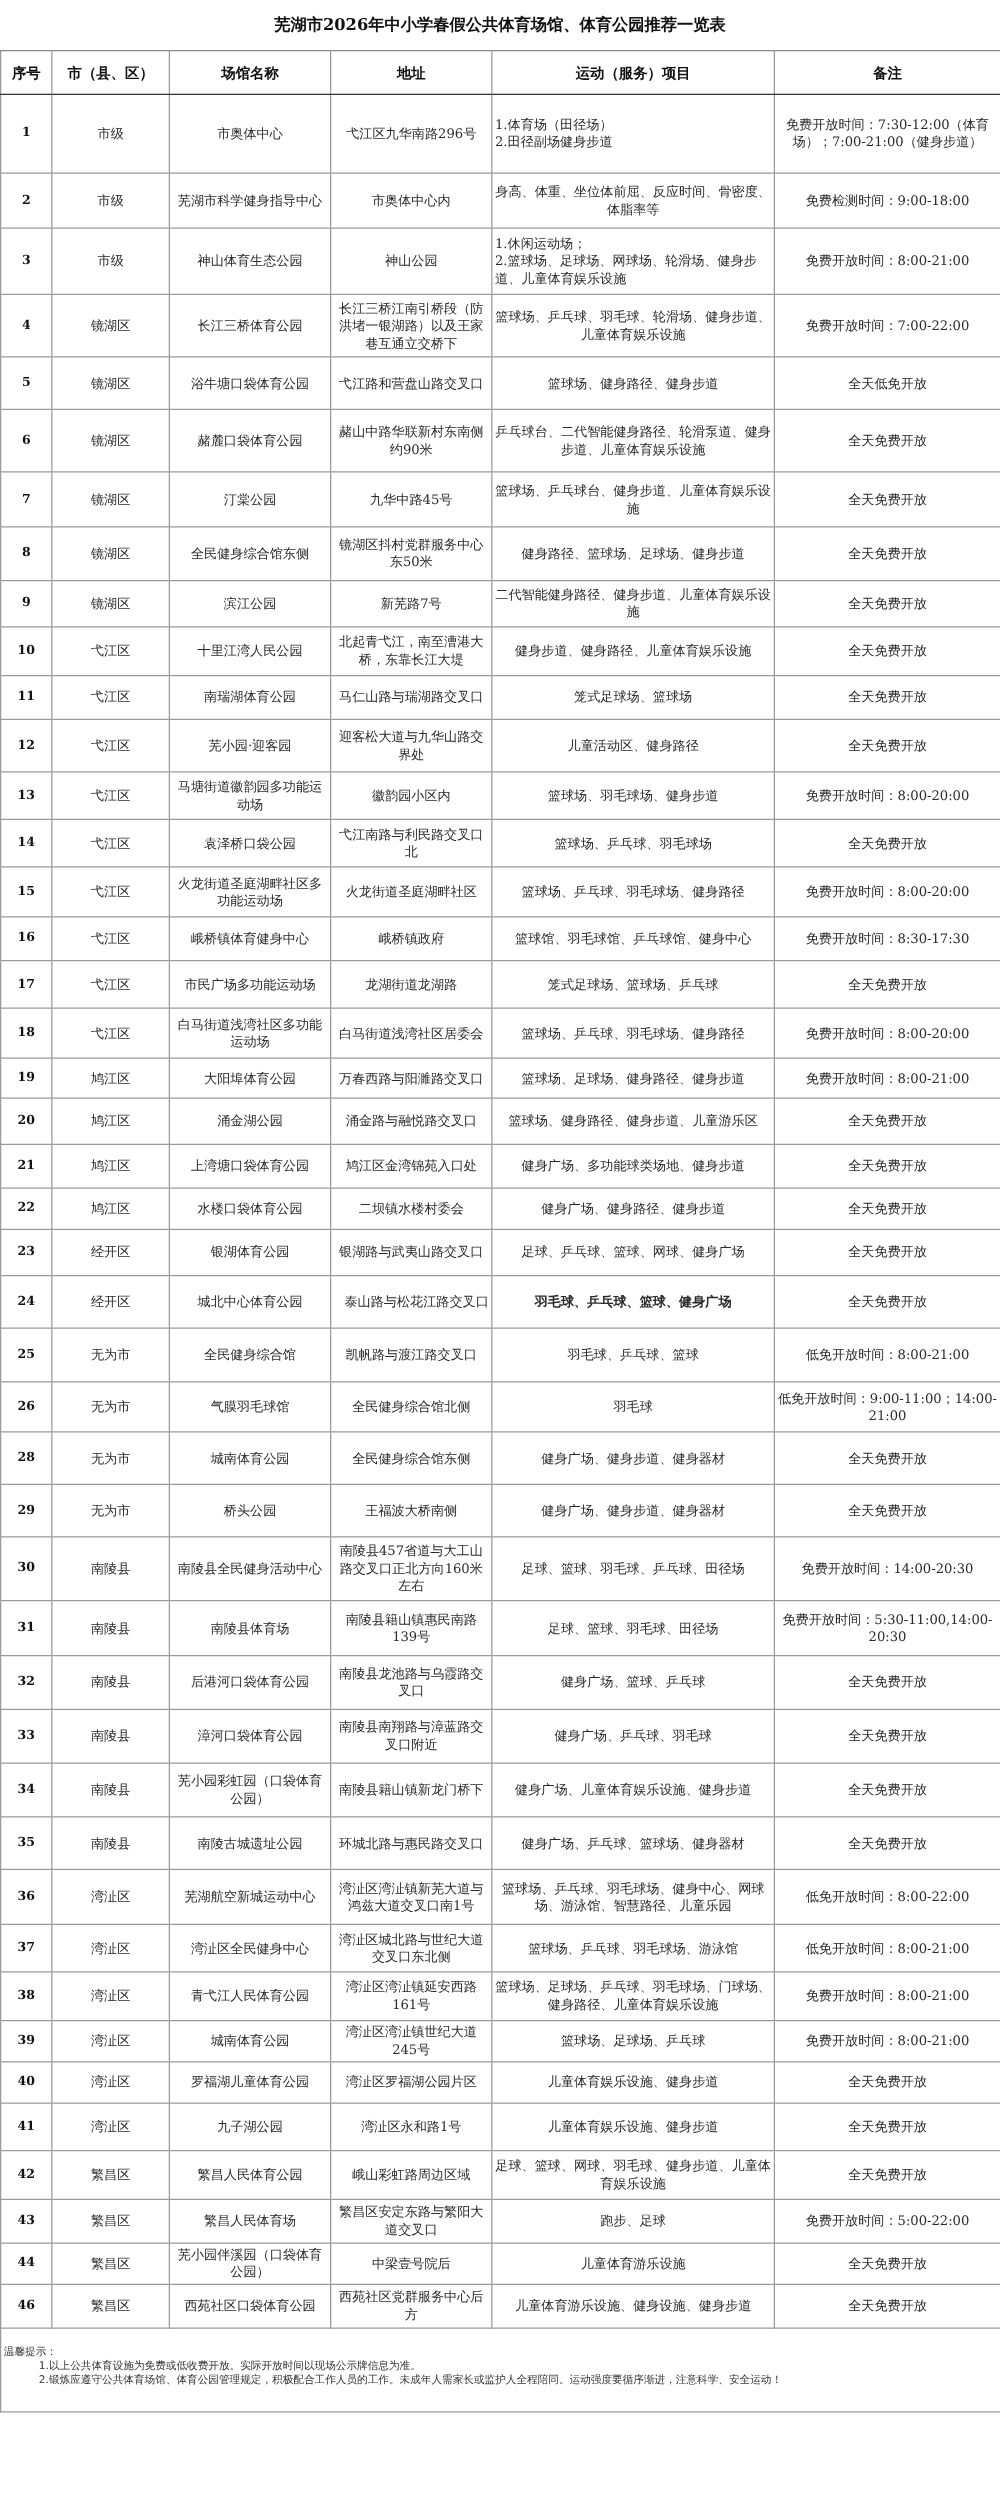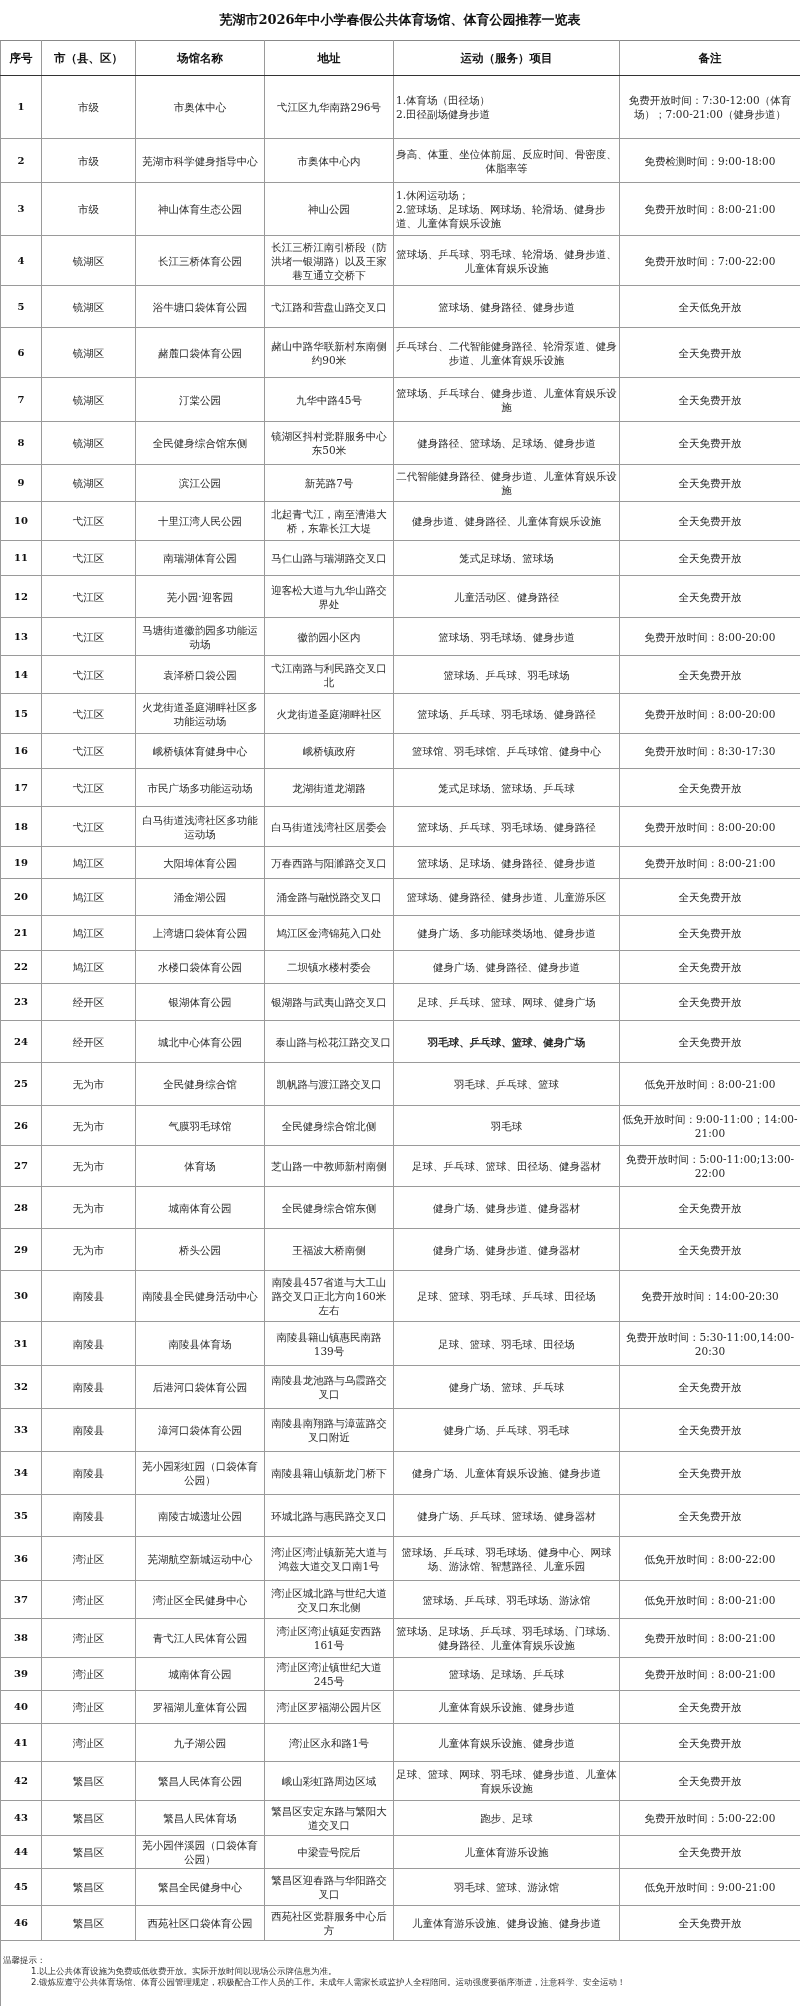--- a/index.html
+++ b/index.html
@@ -252,28 +252,20 @@
         <td style="white-space: pre-line;">低免开放时间：8:00-21:00</td>
       </tr>
       <tr style="height: 40px;">
         <td class="no" style="white-space: pre-line;">26</td>
         <td class="bk" style="white-space: pre-line;">无为市</td>
         <td style="white-space: pre-line;">气膜羽毛球馆</td>
         <td style="white-space: pre-line;">全民健身综合馆北侧</td>
         <td class="items" style="white-space: pre-line;">羽毛球</td>
         <td style="white-space: pre-line;">低免开放时间：9:00-11:00；14:00-21:00</td>
       </tr>
-      <tr style="height: 41px;">
-        <td class="no" style="white-space: pre-line;">27</td>
-        <td class="bk" style="white-space: pre-line;">无为市</td>
-        <td style="white-space: pre-line;">体育场</td>
-        <td style="white-space: pre-line;">芝山路一中教师新村南侧</td>
-        <td class="items" style="white-space: pre-line;">足球、乒乓球、篮球、田径场、健身器材</td>
-        <td style="white-space: pre-line;">免费开放时间：5:00-11:00;13:00-22:00</td>
-      </tr>
       <tr style="height: 42px;">
         <td class="no" style="white-space: pre-line;">28</td>
         <td class="bk" style="white-space: pre-line;">无为市</td>
         <td style="white-space: pre-line;">城南体育公园</td>
         <td style="white-space: pre-line;">全民健身综合馆东侧</td>
         <td class="items" style="white-space: pre-line;">健身广场、健身步道、健身器材</td>
         <td style="white-space: pre-line;">全天免费开放</td>
       </tr>
       <tr style="height: 42px;">
         <td class="no" style="white-space: pre-line;">29</td>
@@ -395,28 +387,20 @@
         <td class="items" style="white-space: pre-line;">跑步、足球</td>
         <td style="white-space: pre-line;">免费开放时间：5:00-22:00</td>
       </tr>
       <tr style="height: 33px;">
         <td class="no" style="white-space: pre-line;">44</td>
         <td class="bk" style="white-space: pre-line;">繁昌区</td>
         <td style="white-space: pre-line;">芜小园伴溪园（口袋体育公园）</td>
         <td style="white-space: pre-line;">中梁壹号院后</td>
         <td class="items" style="white-space: pre-line;">儿童体育游乐设施</td>
         <td style="white-space: pre-line;">全天免费开放</td>
-      </tr>
-      <tr style="height: 37px;">
-        <td class="no" style="white-space: pre-line;">45</td>
-        <td class="bk" style="white-space: pre-line;">繁昌区</td>
-        <td style="white-space: pre-line;">繁昌全民健身中心</td>
-        <td style="white-space: pre-line;">繁昌区迎春路与华阳路交叉口</td>
-        <td class="items" style="white-space: pre-line;">羽毛球、篮球、游泳馆</td>
-        <td style="white-space: pre-line;">低免开放时间：9:00-21:00</td>
       </tr>
       <tr style="height: 35px;">
         <td class="no" style="white-space: pre-line;">46</td>
         <td class="bk" style="white-space: pre-line;">繁昌区</td>
         <td style="white-space: pre-line;">西苑社区口袋体育公园</td>
         <td style="white-space: pre-line;">西苑社区党群服务中心后方</td>
         <td class="items" style="white-space: pre-line;">儿童体育游乐设施、健身设施、健身步道</td>
         <td style="white-space: pre-line;">全天免费开放</td>
       </tr>
     </tbody>

